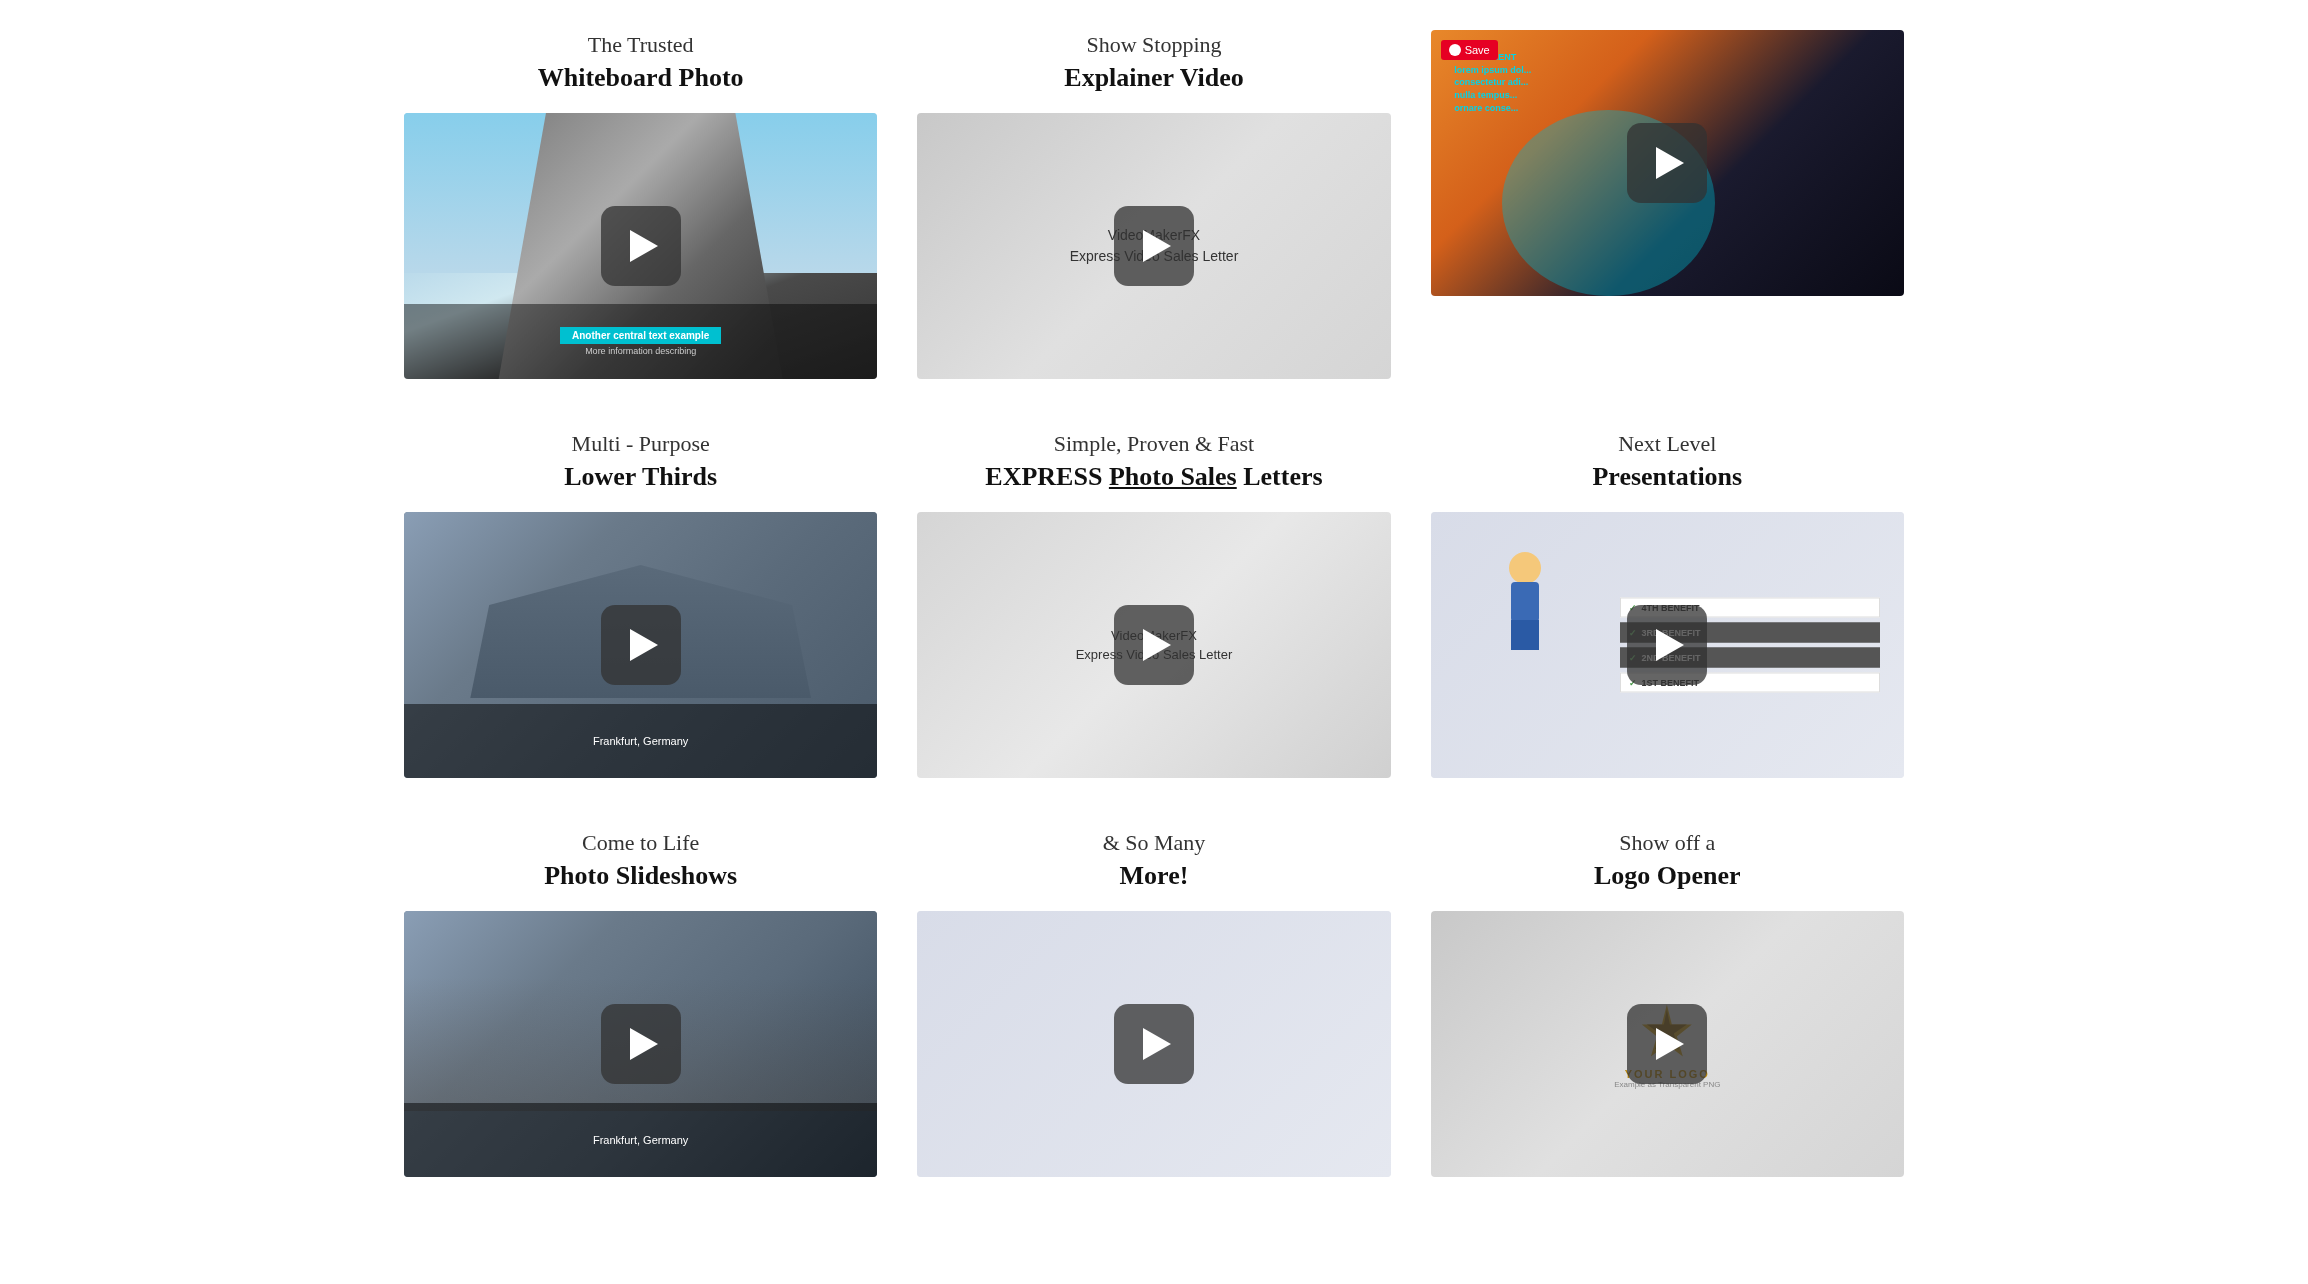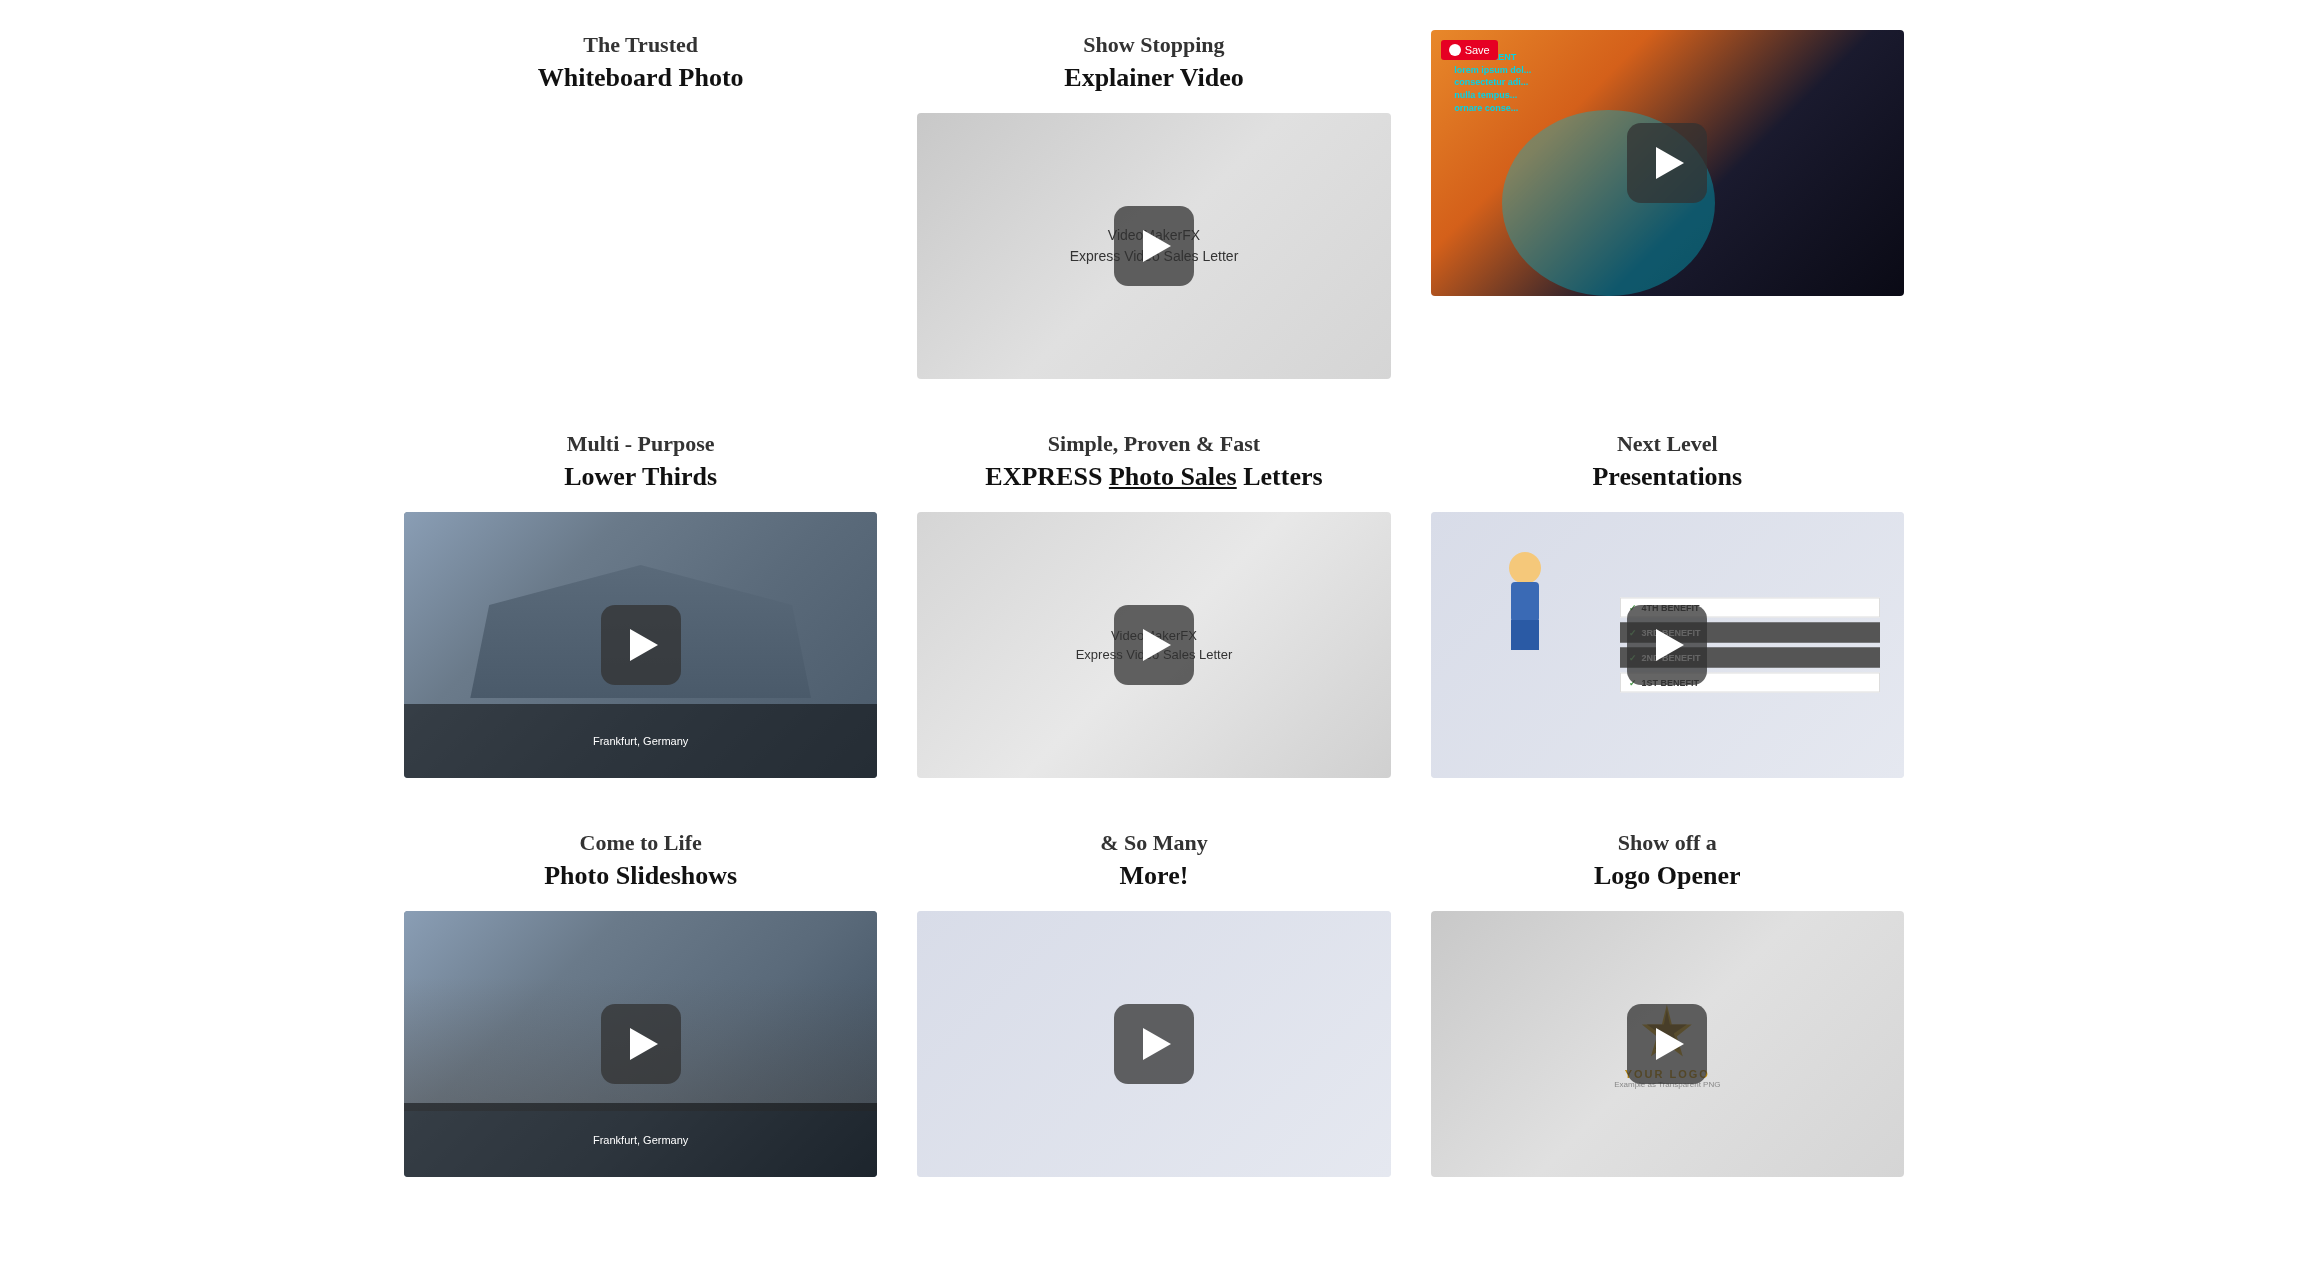--- a/index.html
+++ b/index.html
@@ -26,21 +26,21 @@
     }
 
     .card-title {
       text-align: center;
       margin-bottom: 18px;
       line-height: 1.35;
     }
 
     .card-title .sub {
       font-size: 22px;
-      font-weight: 700;
+      font-weight: 400;
       color: #333;
       display: block;
     }
 
     .card-title .main {
       font-size: 26px;
       font-weight: 700;
       color: #111;
       display: block;
     }
@@ -404,20 +404,29 @@
 </head>
 <body>
 
 <div class="grid">
 
   <div class="card">
     <div class="card-title">
       <span class="sub">The Trusted</span>
       <span class="main">Whiteboard Photo</span>
     </div>
+    <div class="thumbnail thumb-1">
+      <div class="sky"></div>
+      <div class="building"></div>
+      <div class="lower-bar">
+        <span class="bar-text">Another central text example</span>
+        <span class="bar-subtext">More information describing</span>
+      </div>
+      <div class="play-btn"></div>
+    </div>
   </div>
 
   <div class="card">
     <div class="card-title">
       <span class="sub">Show Stopping</span>
       <span class="main">Explainer Video</span>
     </div>
     <div class="thumbnail thumb-2">
       <div class="vmfx-text">
         <span>VideoMakerFX</span><br>

